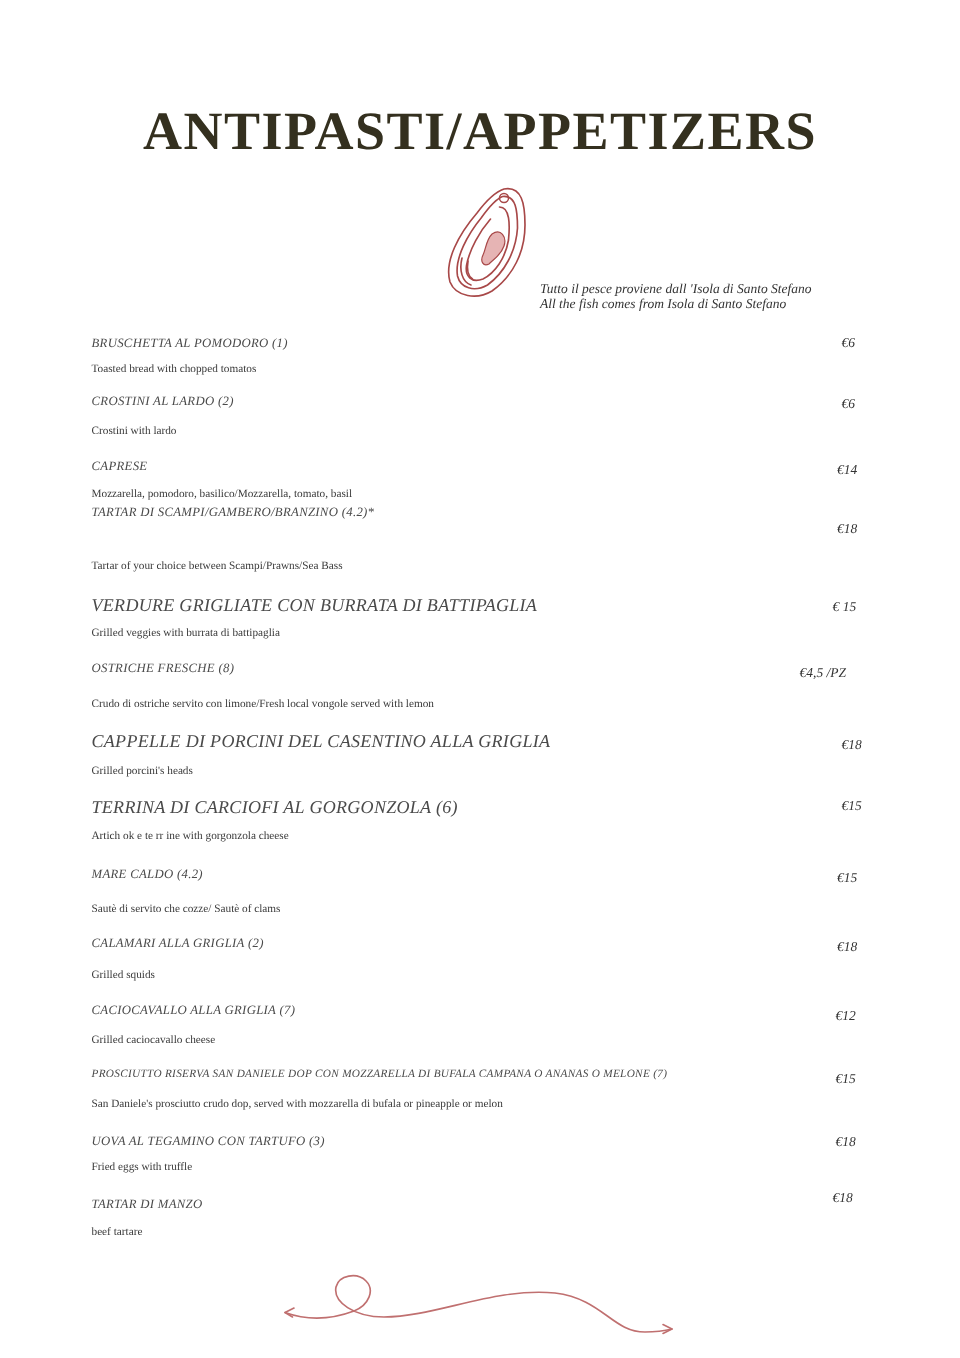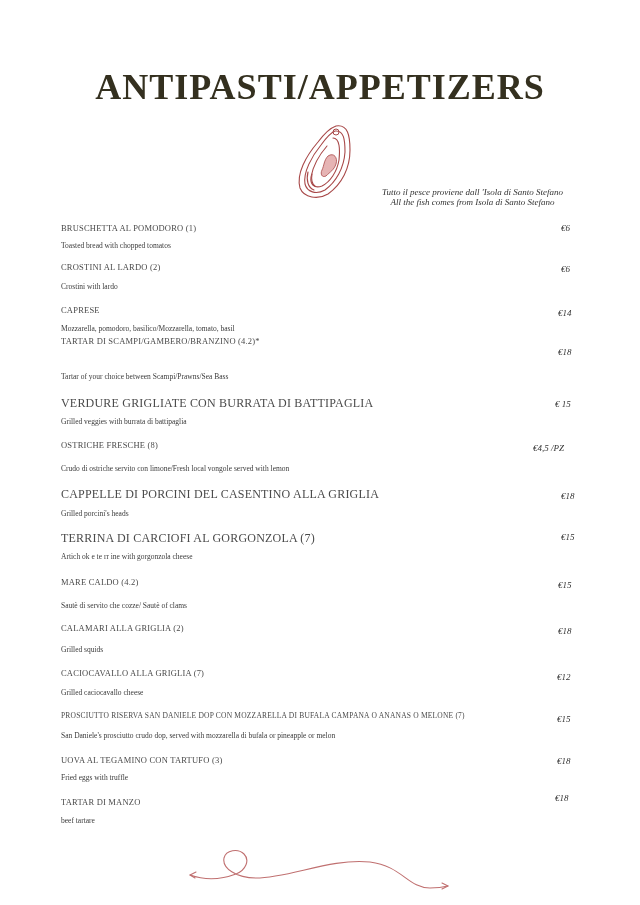--- a/index.html
+++ b/index.html
@@ -1,23 +1,23 @@
 <!DOCTYPE html>
 <html><head>
   <meta charset="utf-8">
   <style>
     html, body { margin: 0; padding: 0; background: #ffffff; }
     body { width: 640px; height: 905px; position: relative; overflow: hidden;
            font-family: "Liberation Serif", "DejaVu Serif", serif; color: #3a3a3a; }
     .title { position: absolute; left: 0; top: 66px; width: 640px; text-align: center;
              font-size: 36px; font-weight: bold; color: #34301f; letter-spacing: 1px; margin: 0; }
     .oyster { position: absolute; left: 290px; top: 122px; width: 90px; height: 80px; }
-    .note { position: absolute; left: 360px; top: 188px; width: 225px; text-align: center;
+    .note { position: absolute; left: 360px; top: 188px; width: 225px; text-align: left;
             font-style: italic; font-size: 9px; line-height: 9.5px; color: #333; }
-    .item-name { position: absolute; left: 61px; font-size: 8.5px;
+    .item-name { position: absolute; left: 61px; font-style: italic; font-size: 8.5px;
                  color: #4a4a4a; letter-spacing: 0.2px; white-space: nowrap; }
     .item-name.big { font-size: 12px; }
     .item-desc { position: absolute; left: 61px; font-size: 7.5px; color: #3a3a3a; white-space: nowrap; }
     .price { position: absolute; font-style: italic; font-size: 9px; color: #333; white-space: nowrap; }
     .swirl { position: absolute; left: 180px; top: 848px; width: 280px; height: 45px; }
   </style>
 </head>
 <body>
 
 <h1 class="title">ANTIPASTI/APPETIZERS</h1>
@@ -61,21 +61,21 @@
   <div class="price" style="left:555px;top:399px">€ 15</div>
 
   <div class="item-name" style="top:440px">OSTRICHE FRESCHE (8)</div>
   <div class="item-desc" style="top:464px">Crudo di ostriche servito con limone/Fresh local vongole served with lemon</div>
   <div class="price" style="left:533px;top:443px">€4,5 /PZ</div>
 
   <div class="item-name big" style="top:487px">CAPPELLE DI PORCINI DEL CASENTINO ALLA GRIGLIA</div>
   <div class="item-desc" style="top:509px">Grilled porcini's heads</div>
   <div class="price" style="left:561px;top:491px">€18</div>
 
-  <div class="item-name big" style="top:531px">TERRINA DI CARCIOFI AL GORGONZOLA (7)</div>
+  <div class="item-name big" style="top:531px">TERRINA DI CARCIOFI AL GORGONZOLA (6)</div>
   <div class="item-desc" style="top:552px">Artich ok e te rr ine with gorgonzola cheese</div>
   <div class="price" style="left:561px;top:532px">€15</div>
 
   <div class="item-name" style="top:577px">MARE CALDO (4.2)</div>
   <div class="item-desc" style="top:601px">Sautè di servito che cozze/ Sautè of clams</div>
   <div class="price" style="left:558px;top:580px">€15</div>
 
   <div class="item-name" style="top:623px">CALAMARI ALLA GRIGLIA (2)</div>
   <div class="item-desc" style="top:645px">Grilled squids</div>
   <div class="price" style="left:558px;top:626px">€18</div>

